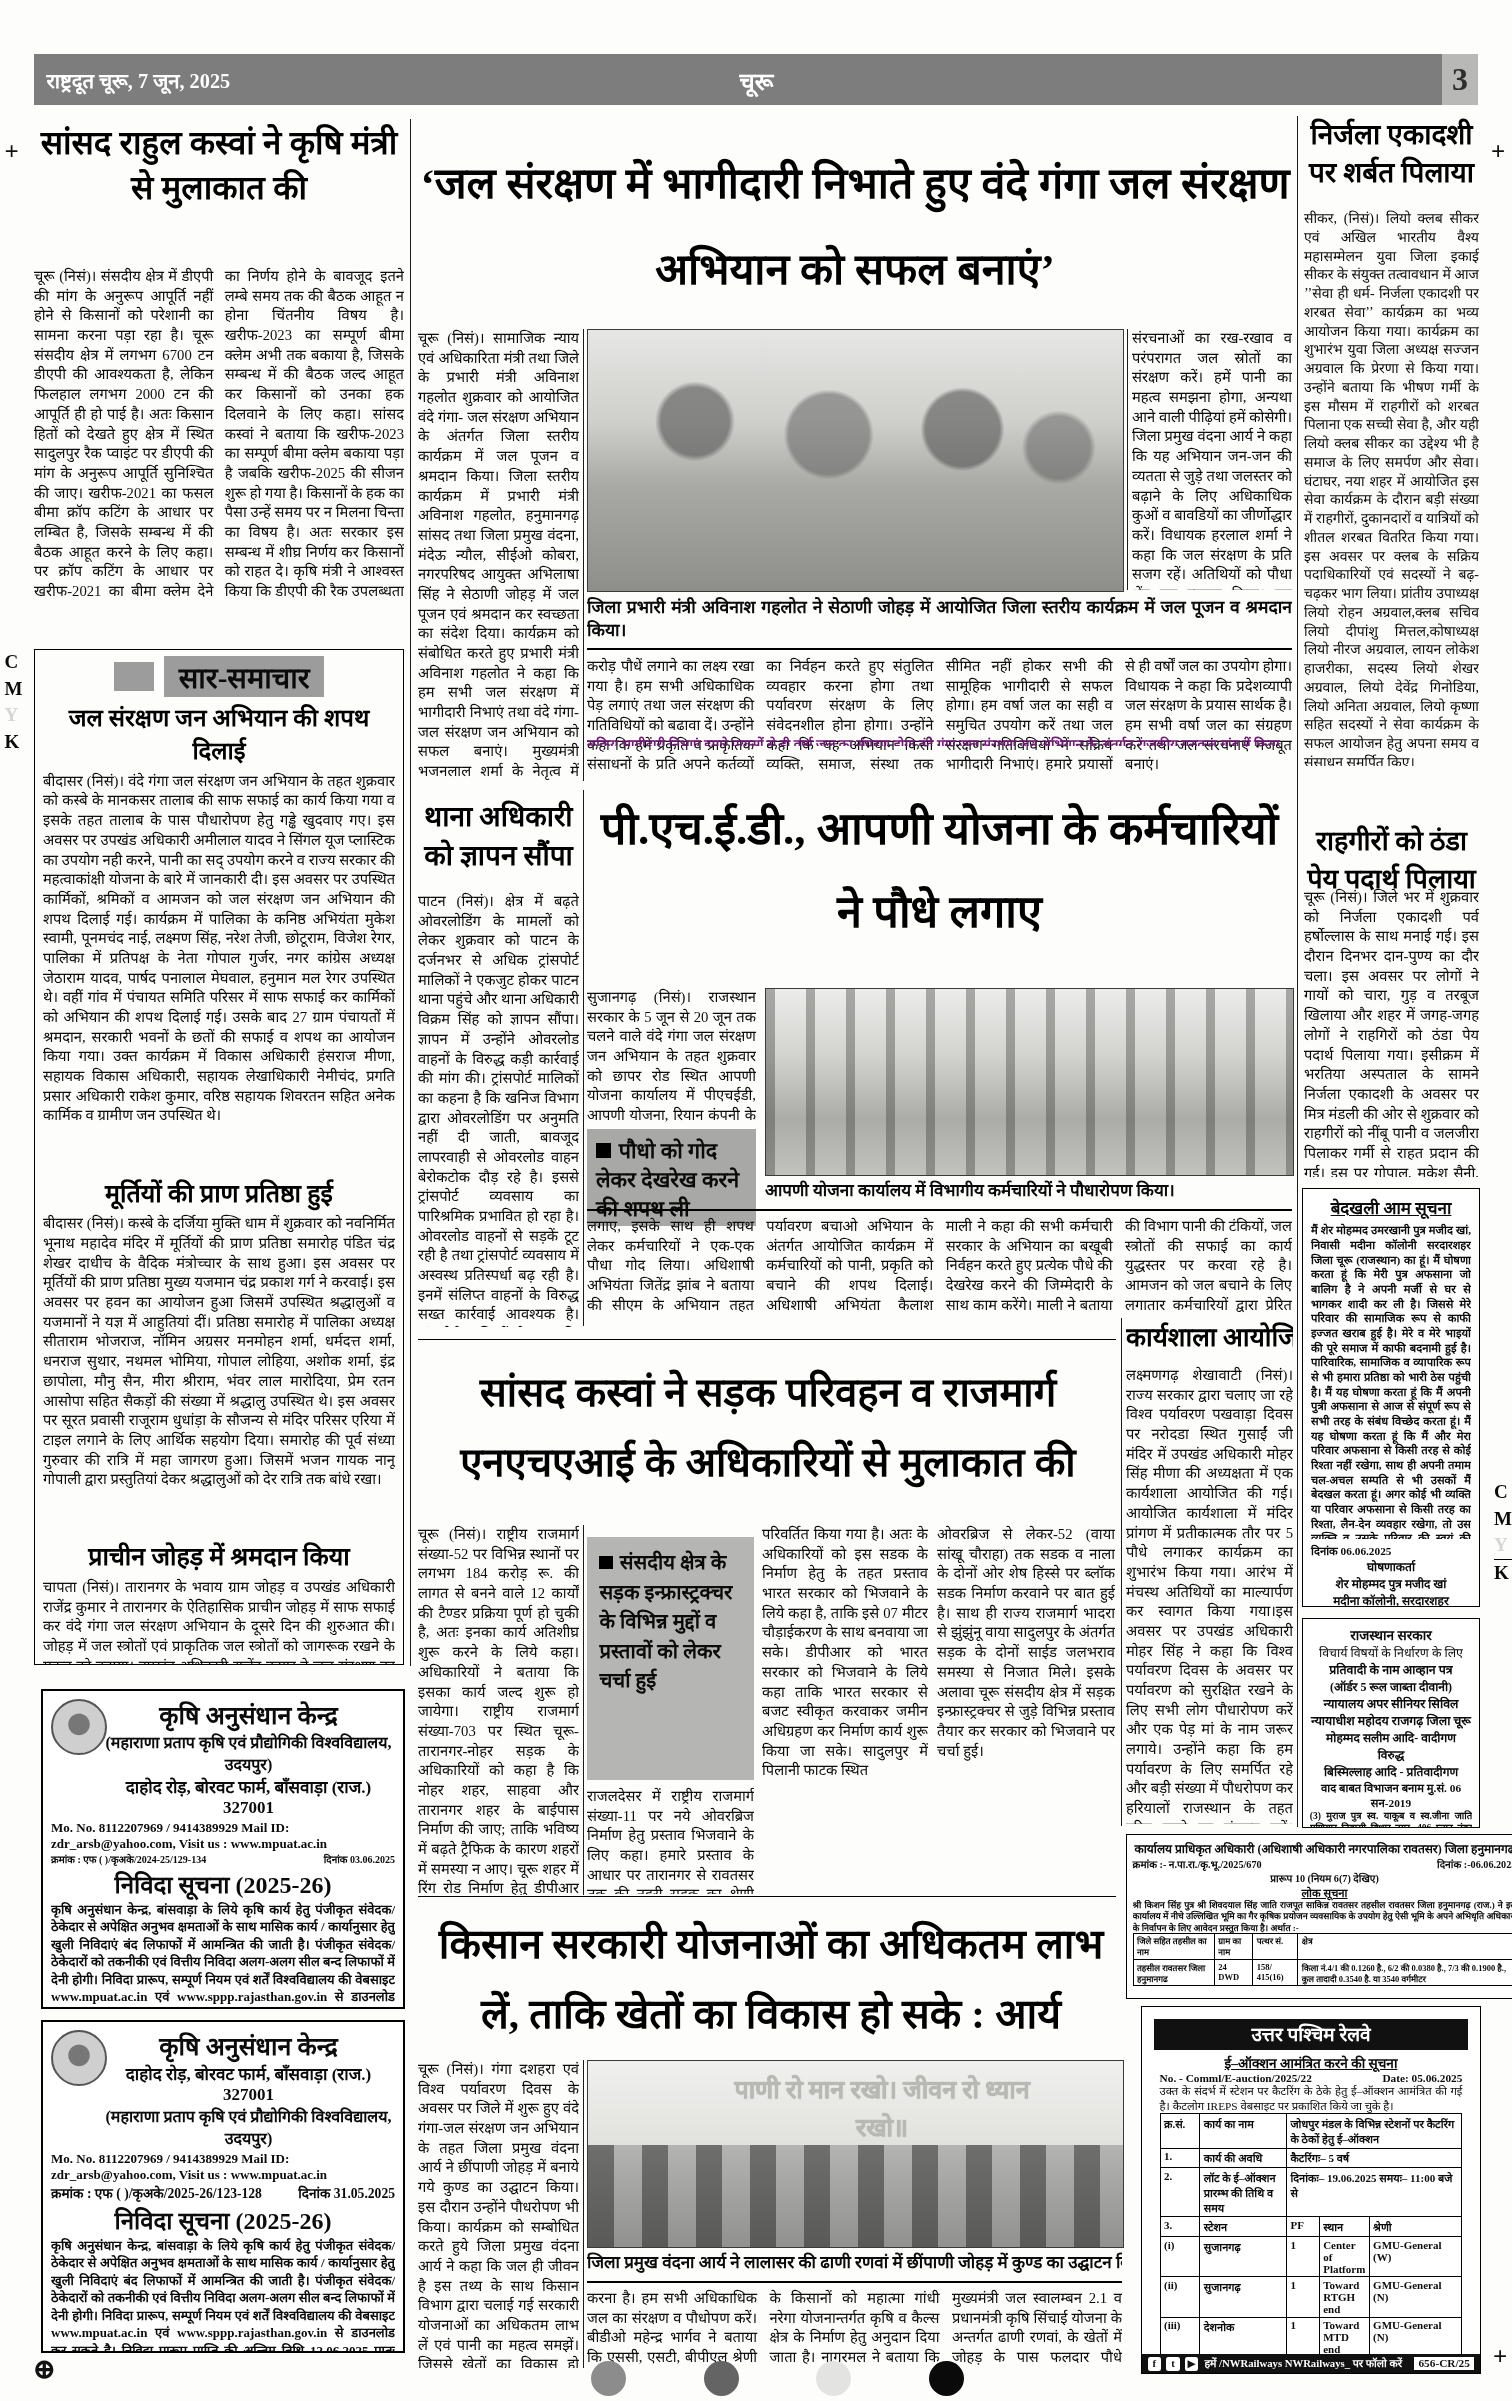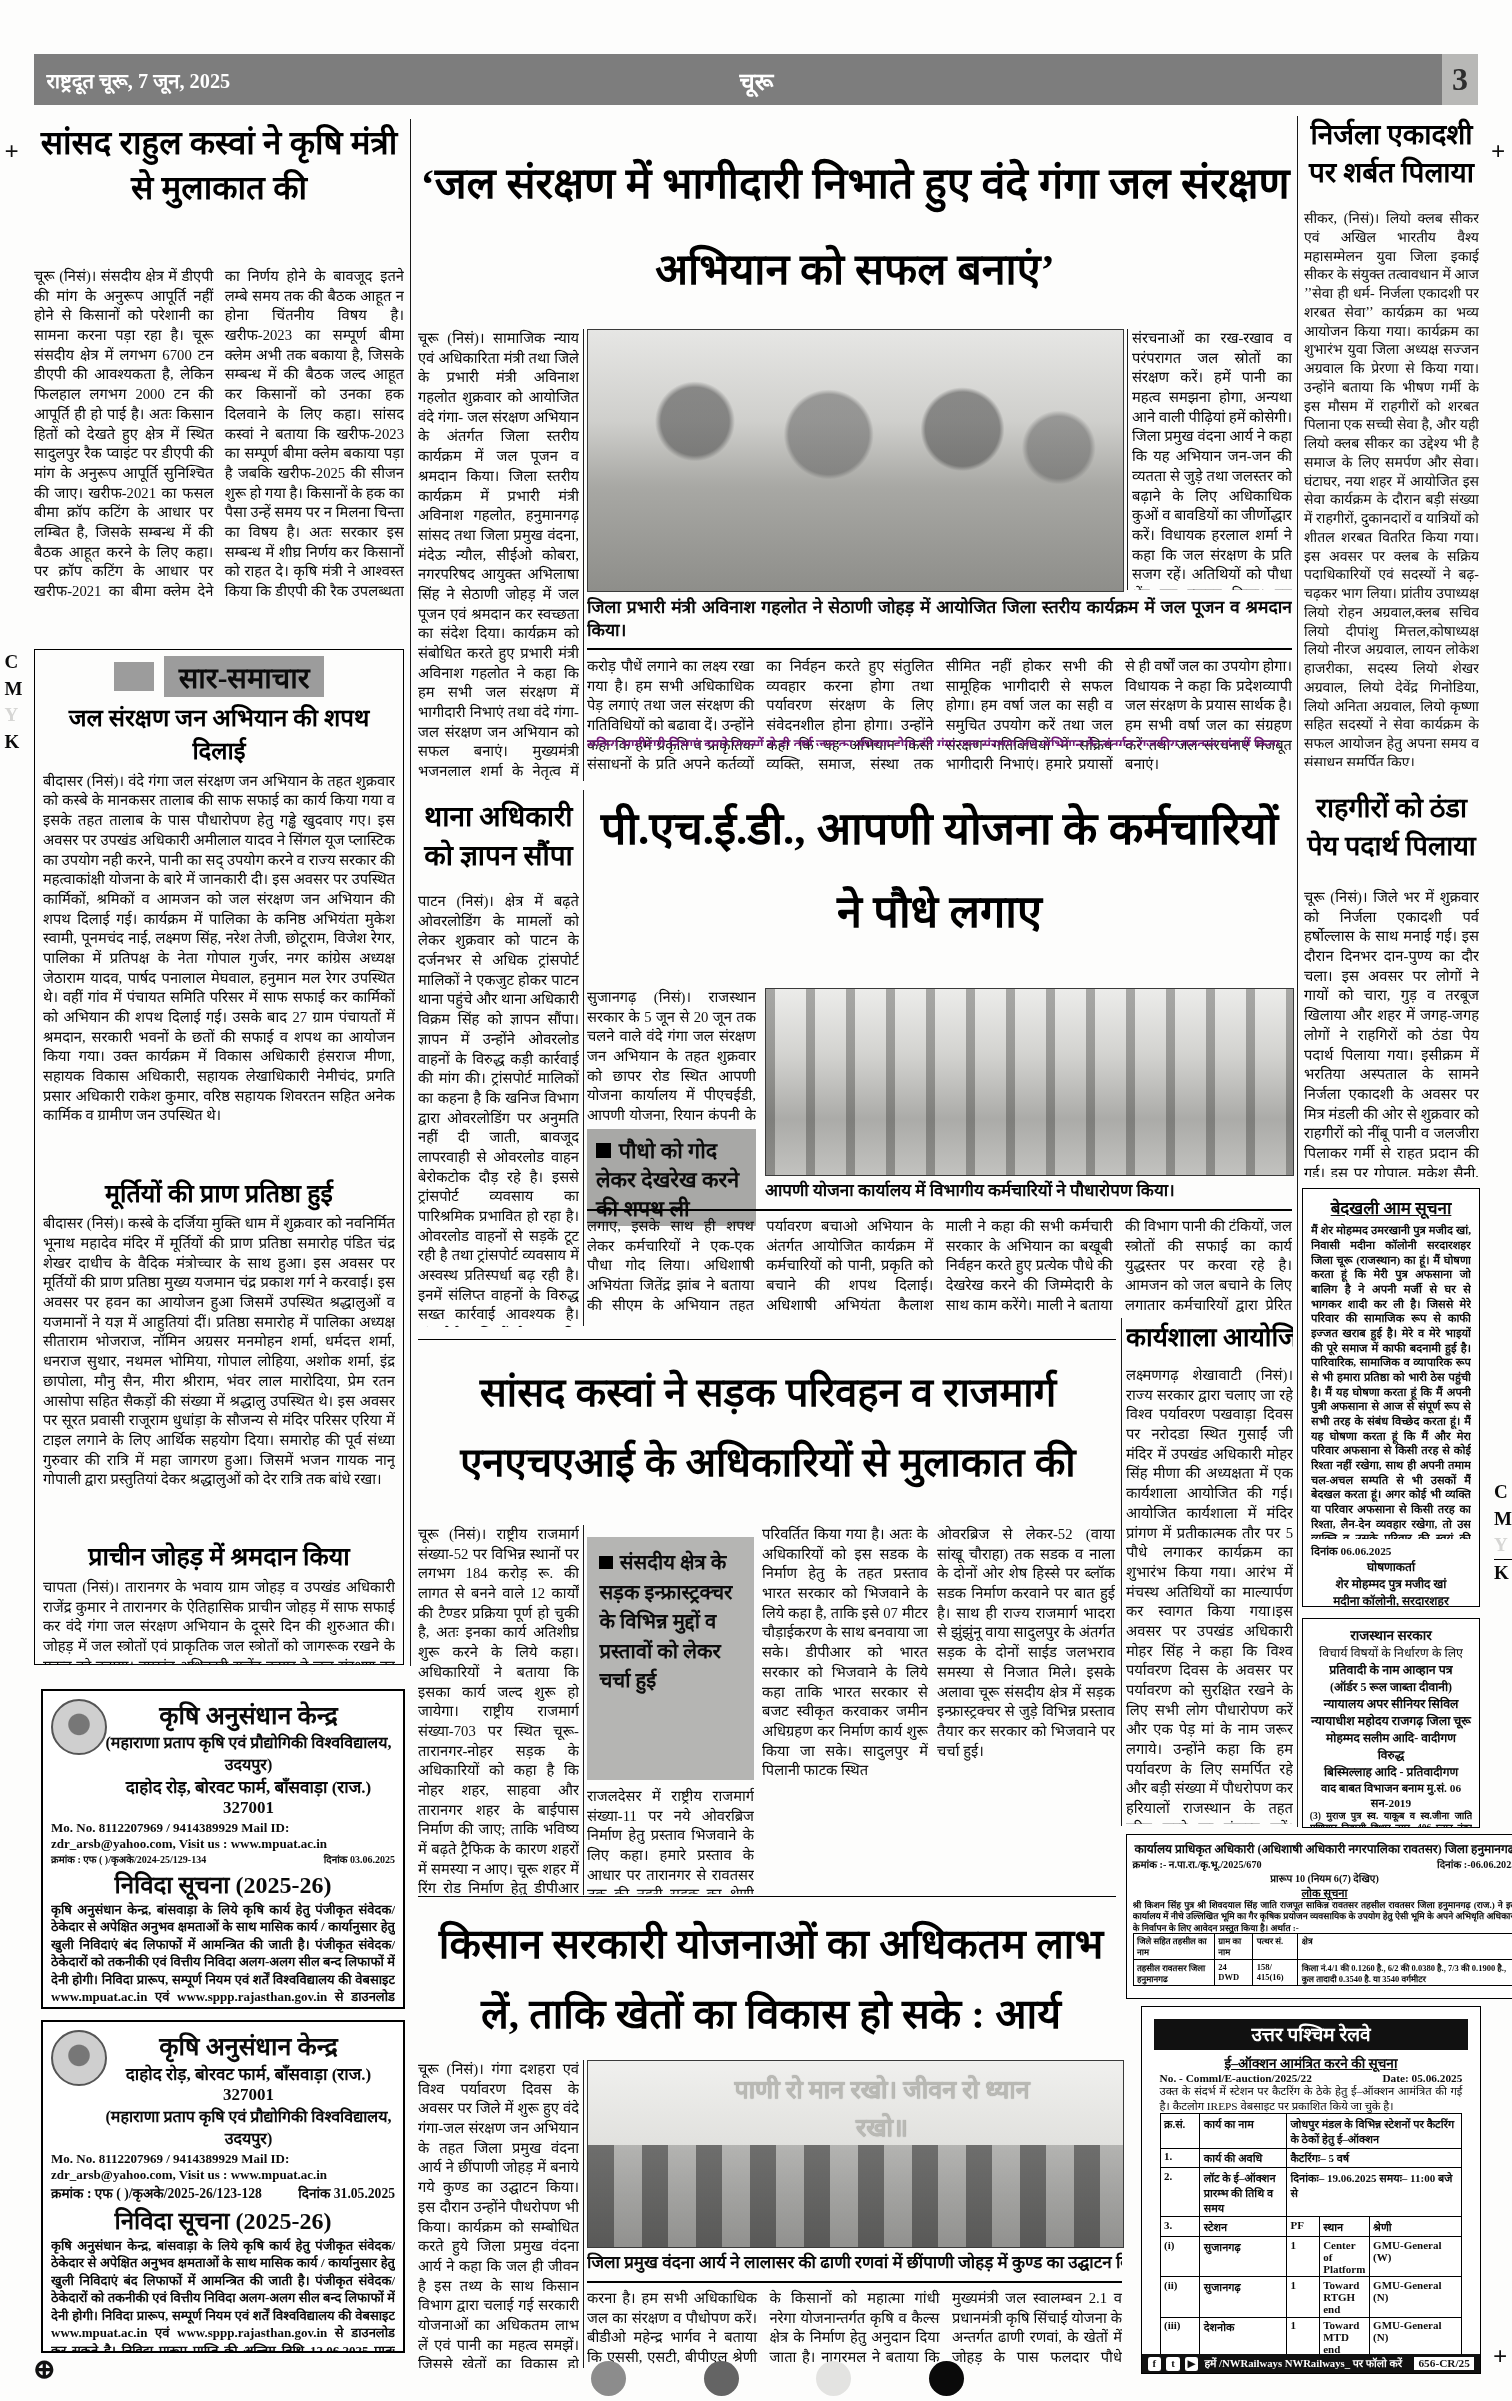--- a/index.html
+++ b/index.html
@@ -93,21 +93,21 @@
   <div class="abs hl" style="left:587px;top:788px;width:705px;font-size:45px;line-height:1.85">पी.एच.ई.डी., आपणी योजना के कर्मचारियों ने पौधे लगाए</div>
   <div class="abs bt" style="left:587px;top:988px;width:169px;height:136px">सुजानगढ़ (निसं)। राजस्थान सरकार के 5 जून से 20 जून तक चलने वाले वंदे गंगा जल संरक्षण जन अभियान के तहत शुक्रवार को छापर रोड स्थित आपणी योजना कार्यालय में पीएचईडी, आपणी योजना, रियान कंपनी के कर्मचारियों ने पौधारोपण कार्यक्रम आयोजित किया। आपणी योजना परियोजना के अधिशाषी अभियंता जितेंद्र झांब, जन स्वास्थ्य अभियांत्रिकी विभाग के एसएलडब्ल्यू कैलाश माली के नेत्तृव में नीम, अनार, अशोक, खेजड़ी सहित 100 से अधिक विभिन्न प्रजाति के पौधे</div>
   <div class="abs photo ph2" style="left:765px;top:988px;width:527px;height:186px"></div>
   <div class="abs" style="left:587px;top:1129px;width:169px;height:97px;background:#a8a8a6;padding:8px 9px;box-sizing:border-box">
     <div style="font-size:21.5px;font-weight:bold;line-height:1.35"><span style="display:inline-block;width:14.7px;height:14.7px;background:#000;margin-right:8px"></span><span>पौधो को गोद लेकर देखरेख करने की शपथ ली</span></div>
   </div>
   <div class="abs cap" style="left:765px;top:1180px;width:527px;height:25px;white-space:nowrap;overflow:hidden">आपणी योजना कार्यालय में विभागीय कर्मचारियों ने पौधारोपण किया।</div>
   <div class="abs rule" style="left:587px;top:1209px;width:705px;height:1.7px"></div>
   <div class="abs bt" style="left:587px;top:1217px;width:705px;height:103px;column-count:4;column-gap:12.4px">लगाए, इसके साथ ही शपथ लेकर कर्मचारियों ने एक-एक पौधा गोद लिया। अधिशाषी अभियंता जितेंद्र झांब ने बताया की सीएम के अभ‍ियान तहत पर्यावरण बचाओ अभियान के अंतर्गत आयोजित कार्यक्रम में कर्मचारियों को पानी, प्रकृति को बचाने की शपथ दिलाई। अधिशाषी अभियंता कैलाश माली ने कहा की सभी कर्मचारी सरकार के अभियान का बखूबी निर्वहन करते हुए प्रत्येक पौधे की देखरेख करने की जिम्मेदारी के साथ काम करेंगे। माली ने बताया की विभाग पानी की टंकियों, जल स्त्रोतों की सफाई का कार्य युद्धस्तर पर करवा रहे है। आमजन को जल बचाने के लिए लगातार कर्मचारियों द्वारा प्रेरित किया जा रहा है। इस मौके पर सहायक प्रशासनिक अधिकारी जयराम स्वामी, सहायक अभियंता रविंद्र, हनुमान प्रसाद, गोपाल, कैलाश, साध, विपुल पथानिया सहित कर्मचारी मौजूद थे।</div>
 
-  <div class="abs hl" style="left:1304px;top:790px;width:175px;font-size:27px;line-height:1.4">राहगीरों को ठंडा पेय पदार्थ पिलाया</div>
+  <div class="abs hl" style="left:1304px;top:823px;width:175px;font-size:27px;line-height:1.4">राहगीरों को ठंडा पेय पदार्थ पिलाया</div>
   <div class="abs bt" style="left:1304px;top:888px;width:175px;height:289px;font-size:14.7px">चूरू (निसं)। जिले भर में शुक्रवार को निर्जला एकादशी पर्व हर्षोल्लास के साथ मनाई गई। इस दौरान दिनभर दान-पुण्य का दौर चला। इस अवसर पर लोगों ने गायों को चारा, गुड़ व तरबूज खिलाया और शहर में जगह-जगह लोगों ने राहगिरों को ठंडा पेय पदार्थ पिलाया गया। इसीक्रम में भरतिया अस्पताल के सामने निर्जला एकादशी के अवसर पर मित्र मंडली की ओर से शुक्रवार को राहगीरों को नींबू पानी व जलजीरा पिलाकर गर्मी से राहत प्रदान की गई। इस पर गोपाल, मुकेश सैनी, धर्मेंद्र, अरविंद हुड्डा आदि ने सहयोगी भूमिका निभाई।</div>
 
   <div class="abs box" style="left:1302px;top:1188px;width:178px;height:419px;padding:6.8px 8px;box-sizing:border-box;overflow:hidden">
     <div class="ctr" style="font-size:17px;font-weight:bold;text-decoration:underline;margin-bottom:4.5px">बेदखली आम सूचना</div>
     <div class="legal" style="height:316px">मैं शेर मोहम्मद उमरखानी पुत्र मजीद खां, निवासी मदीना कॉलोनी सरदारशहर जिला चूरू (राजस्थान) का हूं। मैं घोषणा करता हूं कि मेरी पुत्र अफसाना जो बालिग है ने अपनी मर्जी से घर से भागकर शादी कर ली है। जिससे मेरे परिवार की सामाजिक रूप से काफी इज्जत खराब हुई है। मेरे व मेरे भाइयों की पूरे समाज में काफी बदनामी हुई है। पारिवारिक, सामाजिक व व्यापारिक रूप से भी हमारा प्रतिष्ठा को भारी ठेस पहुंची है। मैं यह घोषणा करता हूं कि मैं अपनी पुत्री अफसाना से आज से संपूर्ण रूप से सभी तरह के संबंध विच्छेद करता हूं। मैं यह घोषणा करता हूं कि मैं और मेरा परिवार अफसाना से किसी तरह से कोई रिश्ता नहीं रखेगा, साथ ही अपनी तमाम चल-अचल सम्पति से भी उसकों मैं बेदखल करता हूं। अगर कोई भी व्यक्ति या परिवार अफसाना से किसी तरह का रिश्ता, लैन-देन व्यवहार रखेगा, तो उस व्यक्ति व उसके परिवार की स्वयं की जिम्मेदारी होगी। यह घोषणा मैंने व मेरे परिवार ने काफी सोच-विचार कर, पूर्ण होश-हवास में की है। परवर दीगार इसमें मेरी सहायता करें।</div>
     <div style="font-size:11.3px;font-weight:bold;margin-top:3.4px">दिनांक 06.06.2025</div>
     <div class="ctr" style="font-size:12px;font-weight:bold">घोषणाकर्ता</div>
     <div class="ctr" style="font-size:12px;font-weight:bold">शेर मोहम्मद पुत्र मजीद खां</div>
     <div class="ctr" style="font-size:12px;font-weight:bold">मदीना कॉलोनी, सरदारशहर</div>
   </div>

